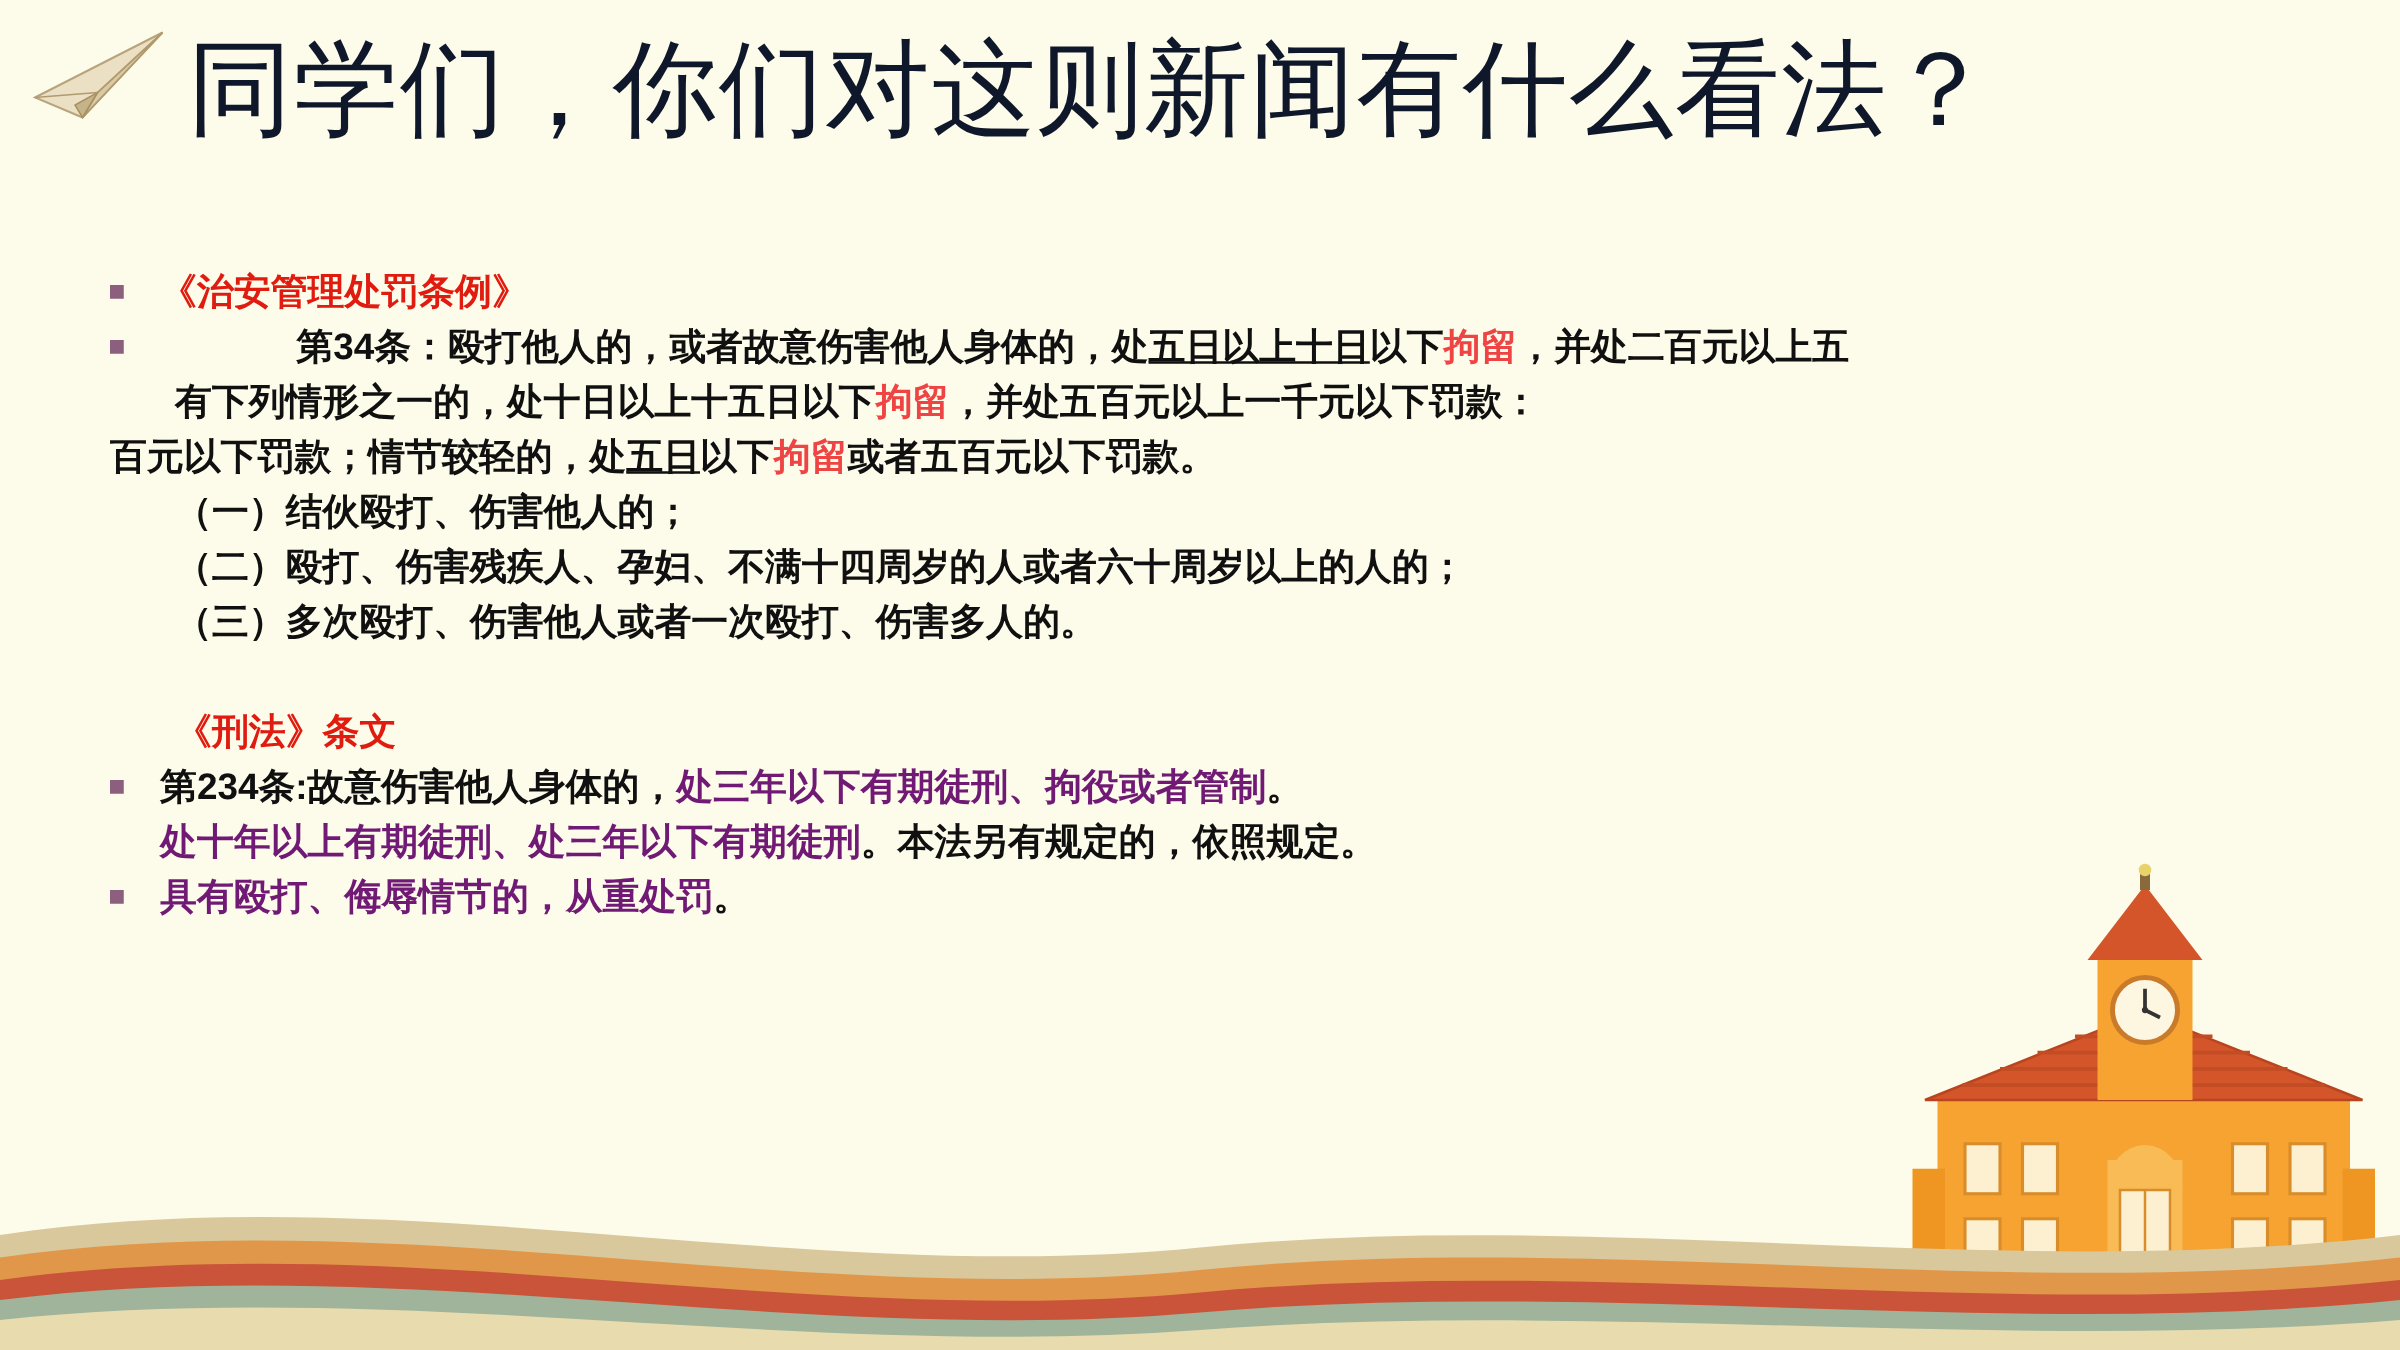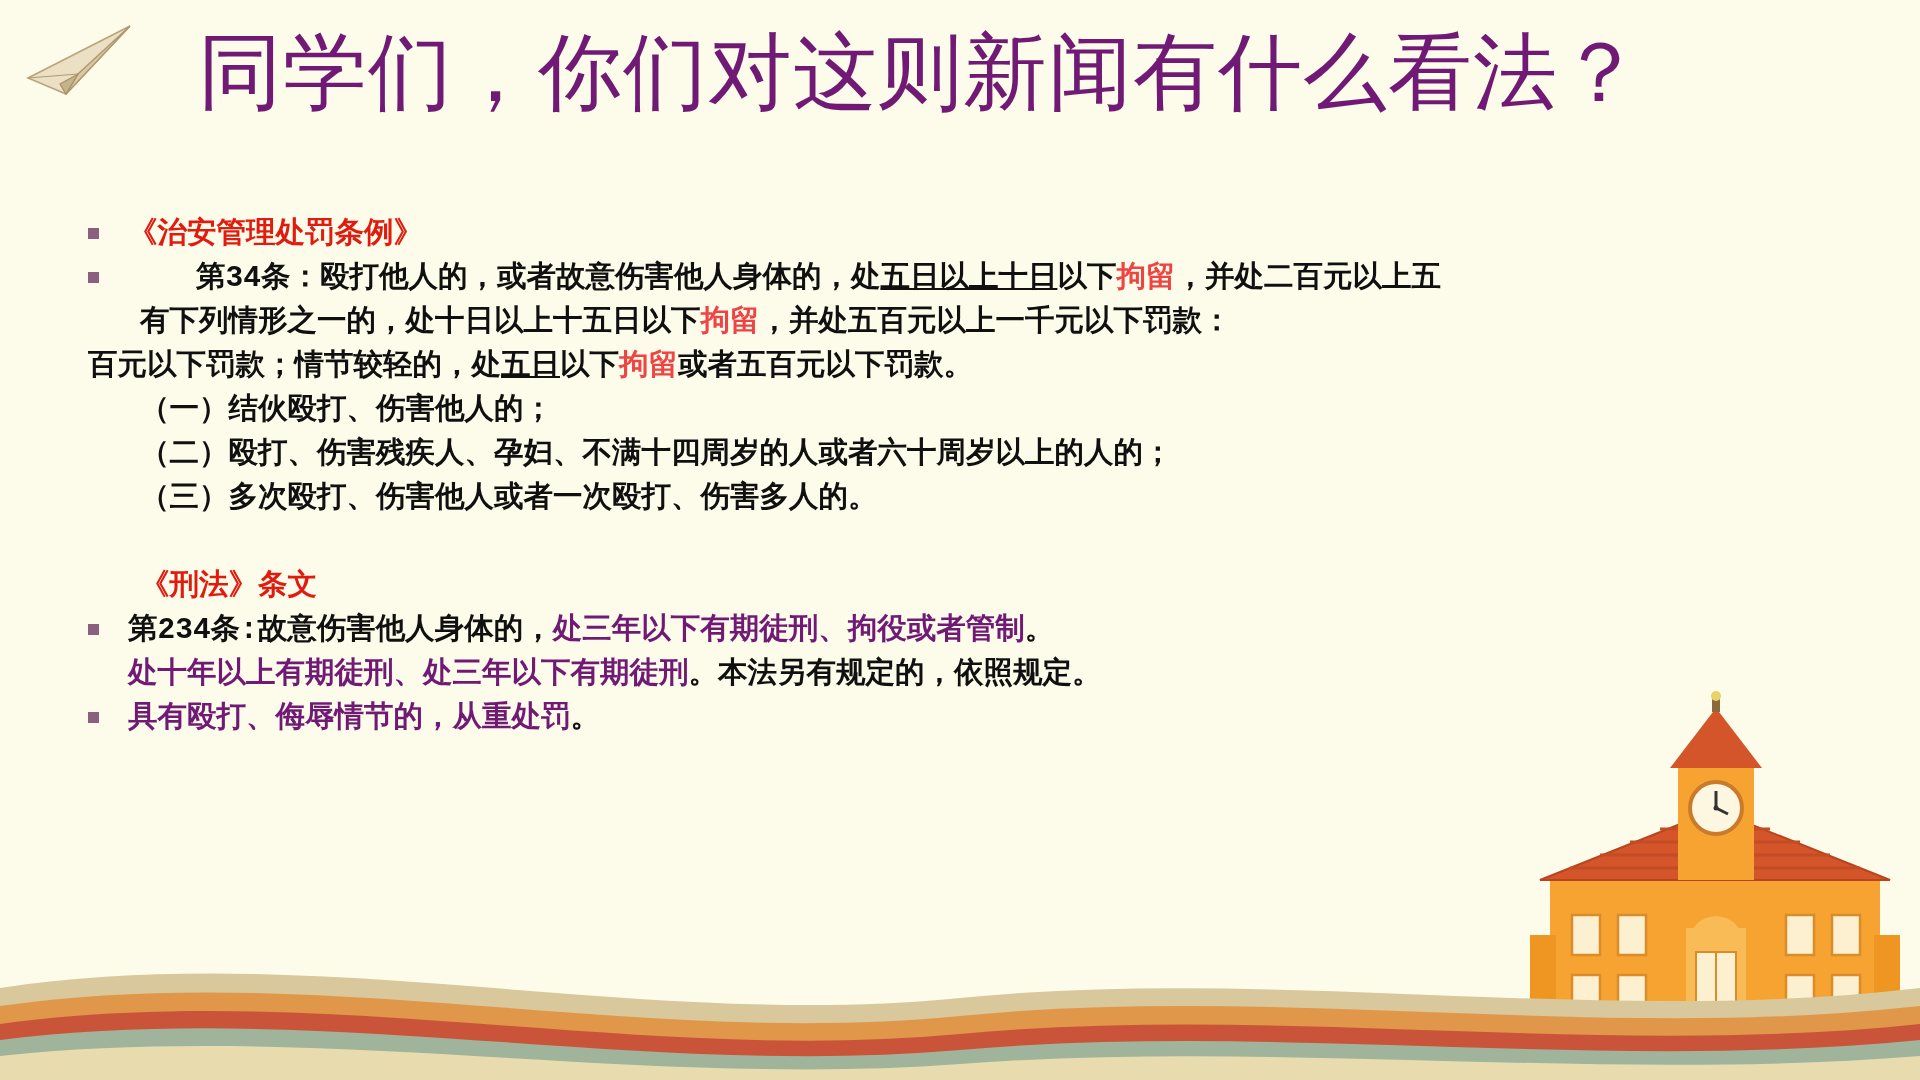--- a/index.html
+++ b/index.html
@@ -13,46 +13,46 @@
   .slide{position:absolute;inset:0;background:#fdfbe9;overflow:hidden;}
 
   
   .plane{position:absolute;left:22px;top:22px;width:118px;height:90px;}
 
   
   .title{
     position:absolute;left:150px;top:28px;
     font-family:"Liberation Serif","DejaVu Serif",serif;
     font-size:84px;line-height:1.08;
-    color:#701a75;white-space:nowrap;letter-spacing:1px;margin-left:48px;
+    color:#0f172a;white-space:nowrap;letter-spacing:1px;
   }
 
   
   .body-area{position:absolute;left:0;top:212px;width:1820px;}
   .line{
     position:relative;
-    font-family:Liberation Mono, monospace;
+    font-family:Liberation Sans, sans-serif;
     font-size:29.5px;
     line-height:44px;
     color:#101010;
     font-weight:bold;
     white-space:nowrap;
   }
   .bullet{
     position:absolute;left:88px;top:16px;
     width:11px;height:11px;background:#8b5f7d;
   }
   .txt{display:inline-block;}
   .red{color:#701a75;}
   .red-title{color:#e01b10;font-weight:bold;}
   .hl{color:#ef4444;}
   .u{text-decoration:underline;text-underline-offset:2px;}
   .indent-bullet{padding-left:128px;}
   .indent-plain{padding-left:140px;}
-  .indent-first{padding-left:196px;}
+  .indent-first{padding-left:196px;margin-left:41px;}
 
   .gap{height:44px;}
 
   
   .school{position:absolute;right:0px;bottom:30px;width:410px;height:360px;}
 
   
   .waves{position:absolute;left:0;bottom:0;width:1920px;height:150px;}
 </style>
 </head>

